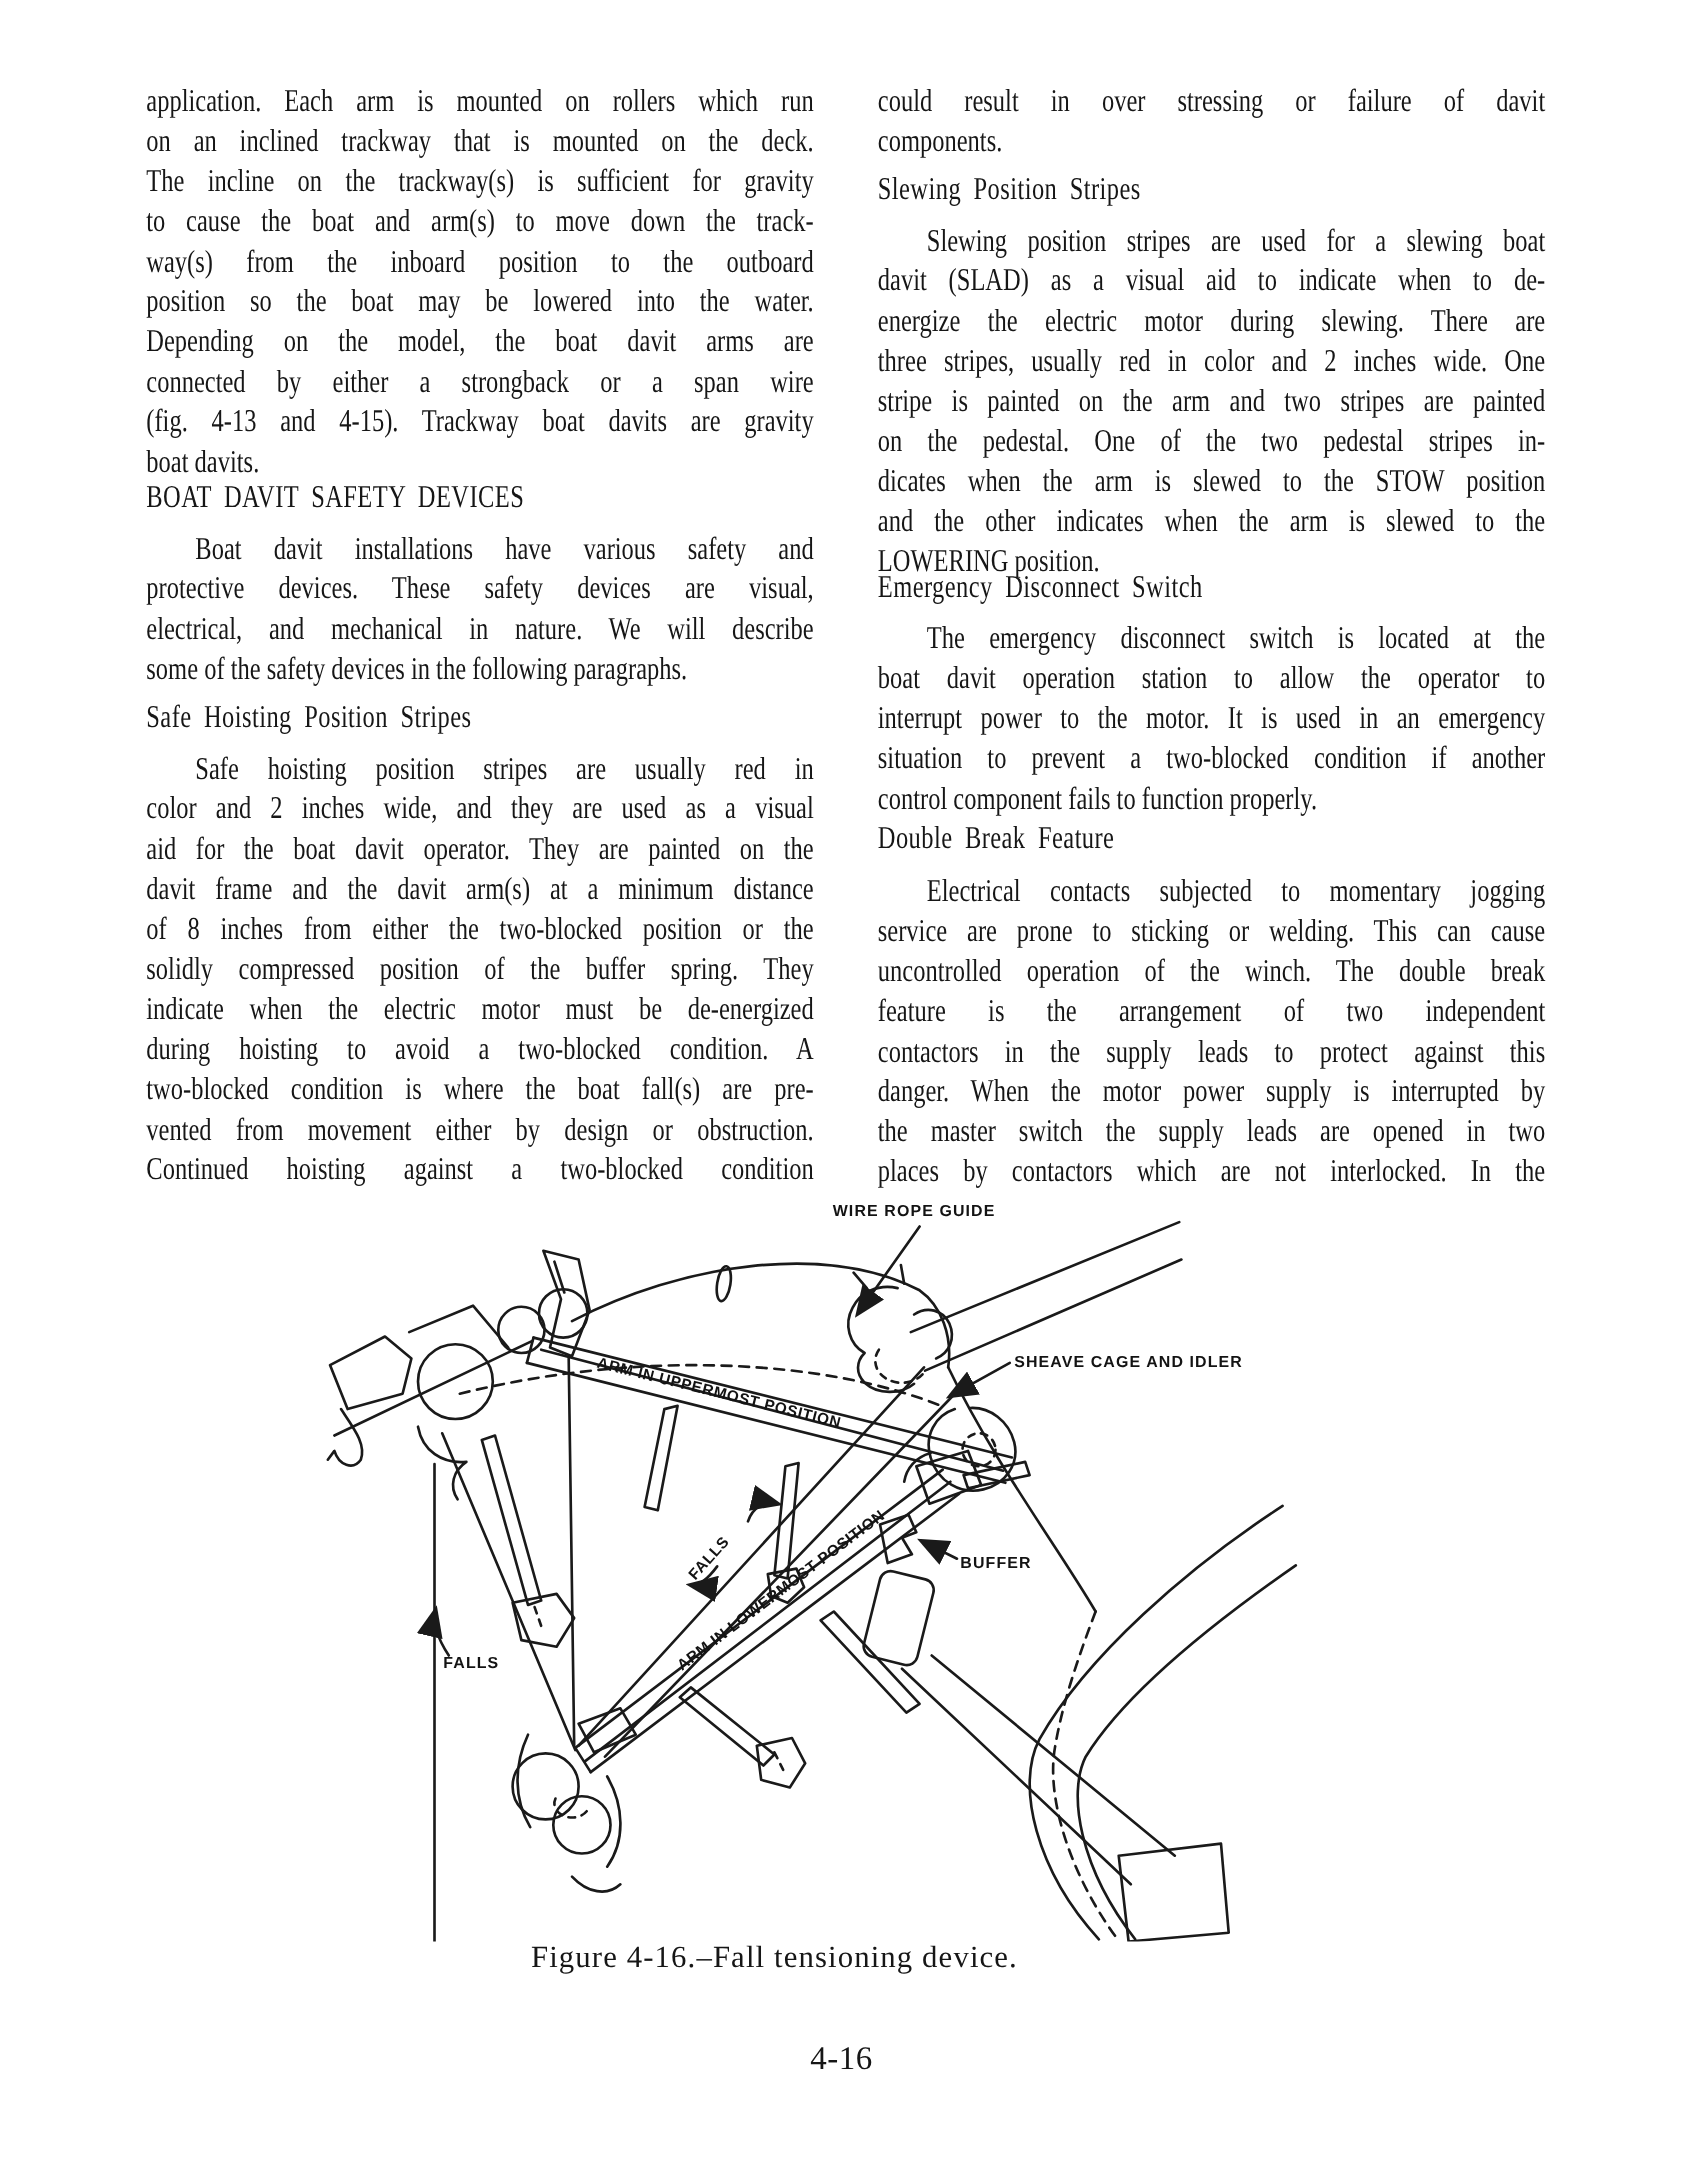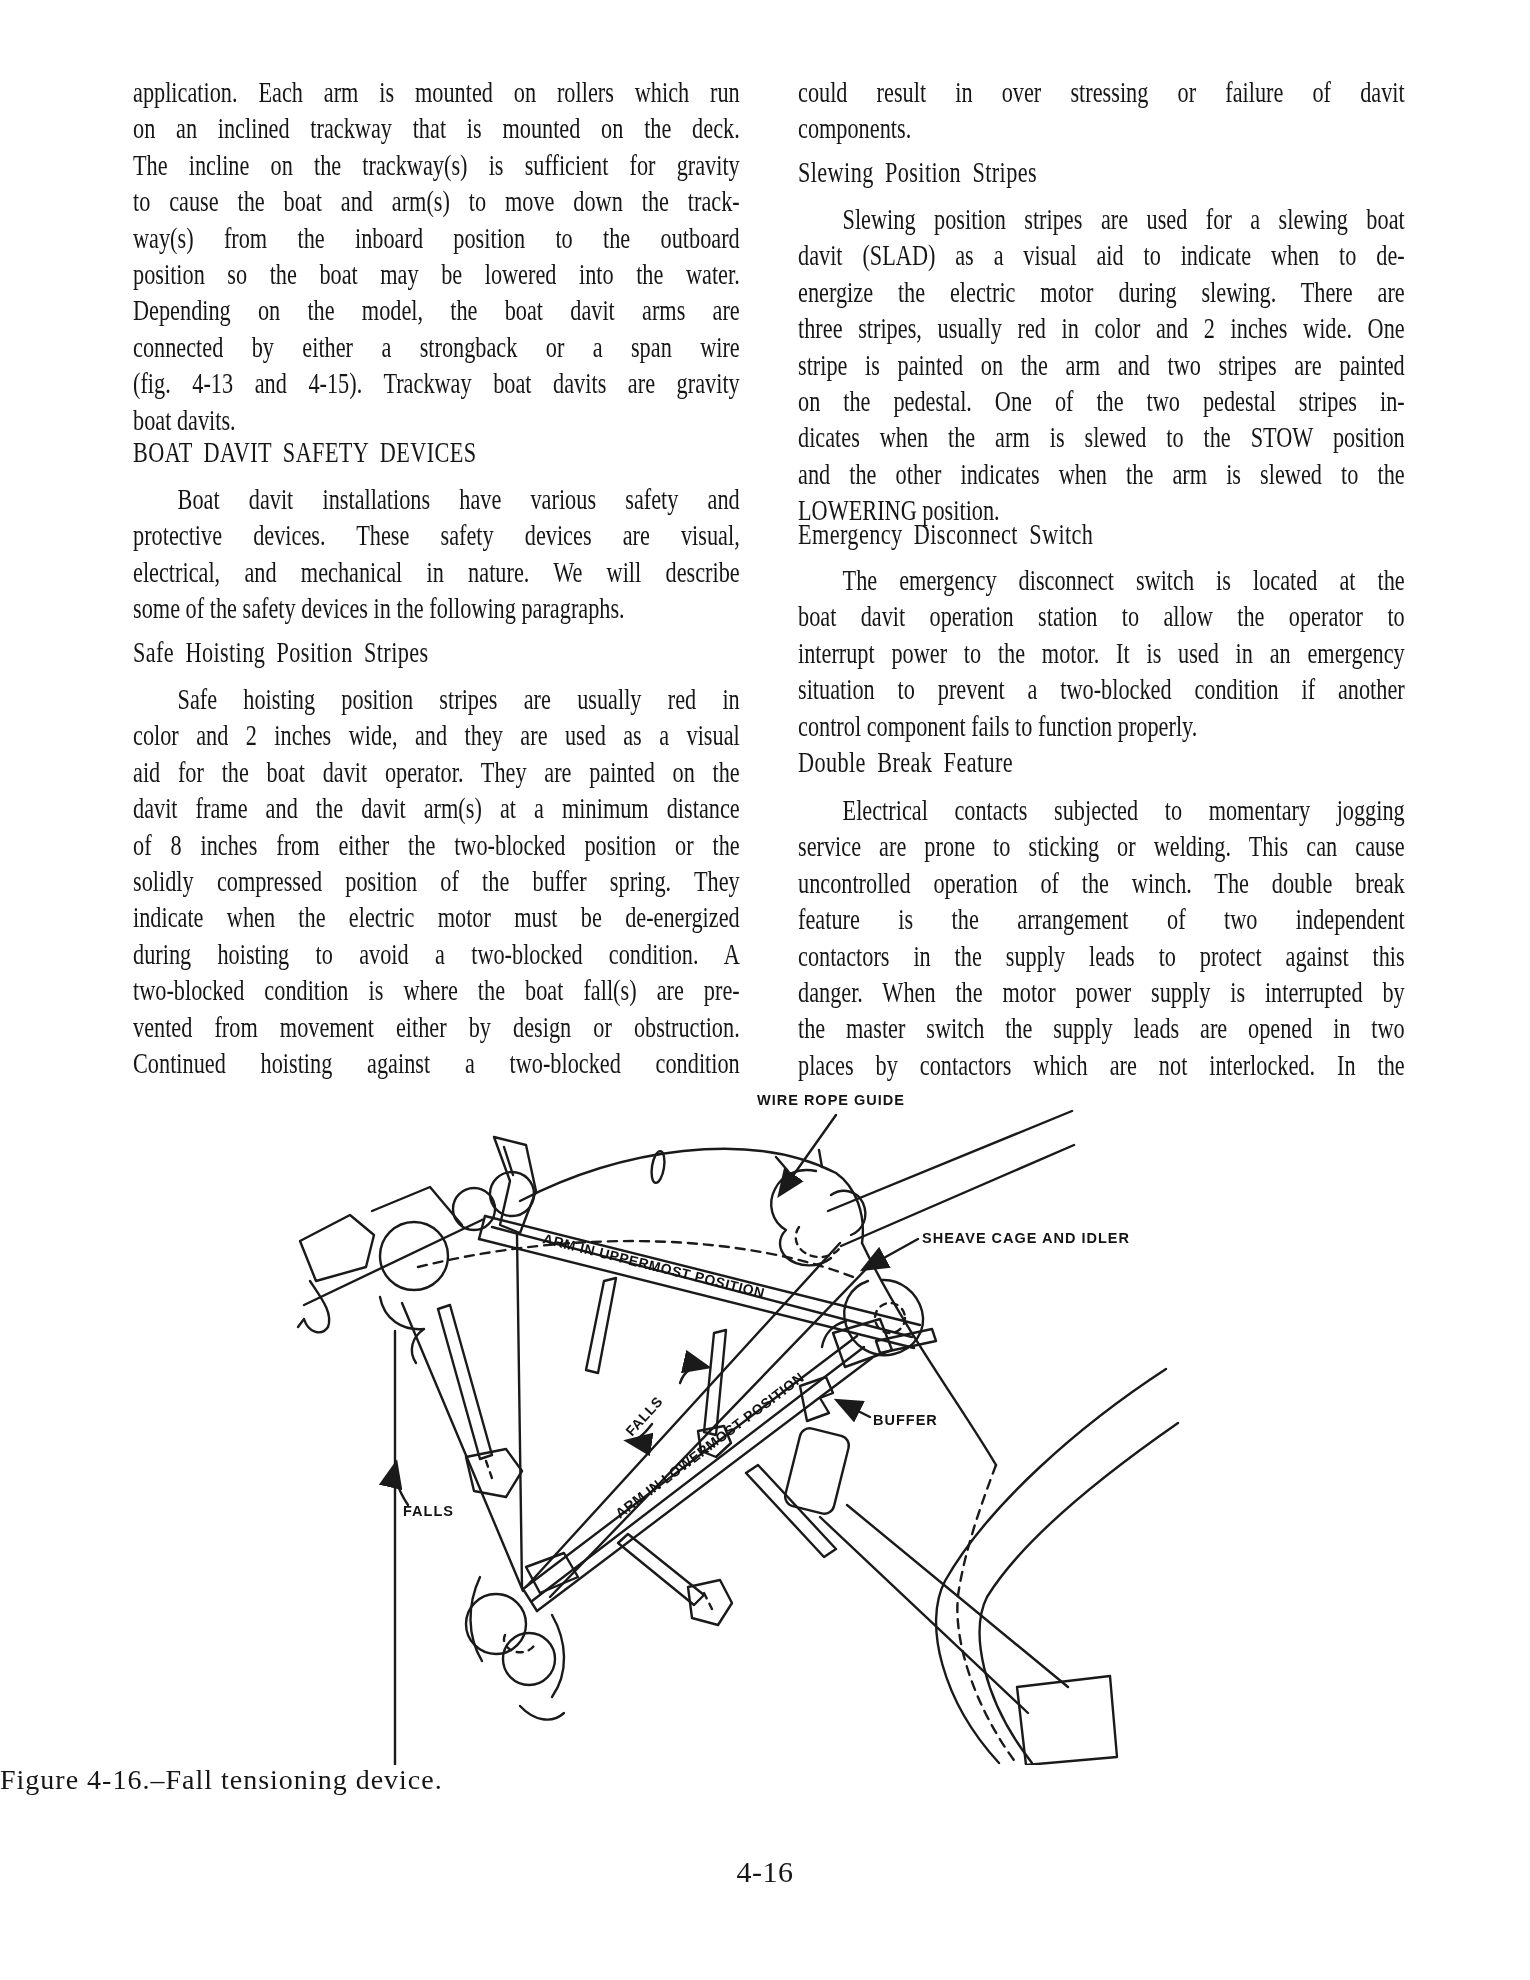--- a/index.html
+++ b/index.html
@@ -16,21 +16,21 @@
     font-size:29px;line-height:36.4px;
     text-align:justify;text-align-last:justify;
   }
   .para .line.ind{padding-left:58px;}
   .para .line.last{text-align-last:left;}
   .heading{
     font-size:29px;line-height:36.4px;letter-spacing:0.5px;word-spacing:7px;
     white-space:nowrap;
   }
   #caption{
-    position:absolute;top:1764px;left:0;width:1408px;
+    position:absolute;top:1764px;left:0;width:1408px;text-align:center;
     font-size:28px;letter-spacing:1px;
   }
   #page-number{
     position:absolute;top:1855px;left:0;width:1530px;text-align:center;
     font-size:30px;letter-spacing:0.5px;
   }
   #figure-svg{position:absolute;left:280px;top:1075px;}
   .fig-stroke{fill:none;stroke:#1a1a1a;stroke-width:2.4;
               stroke-linecap:round;stroke-linejoin:round;}
   .dash{stroke-dasharray:9 7;}

